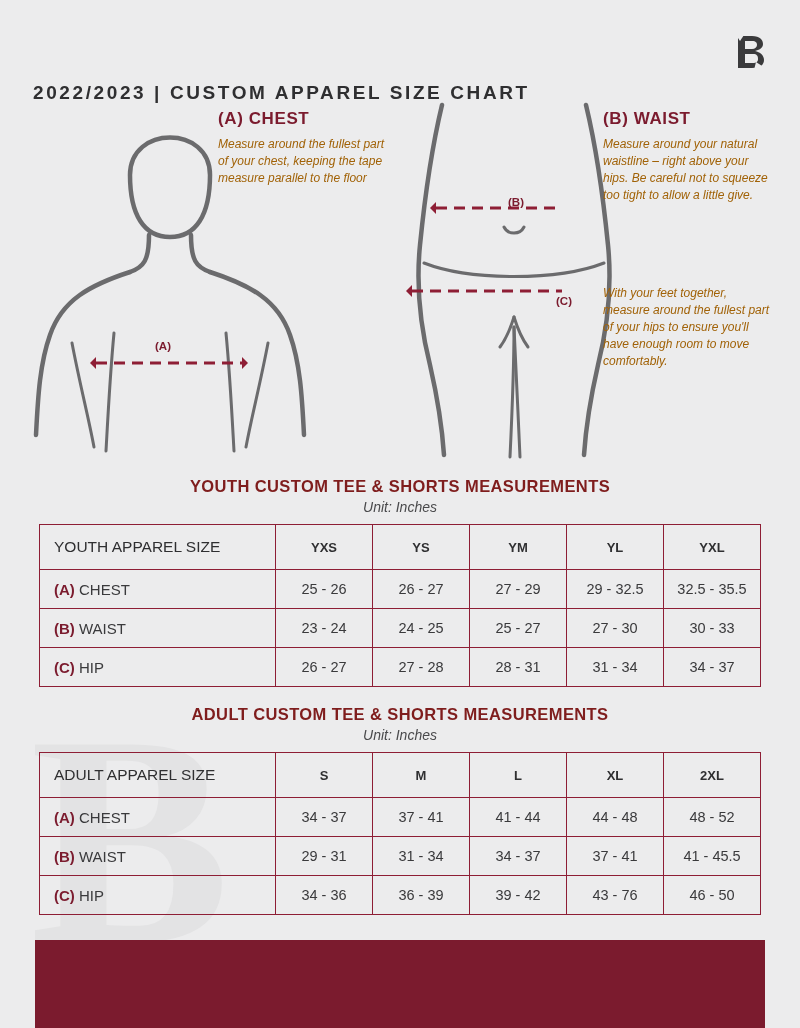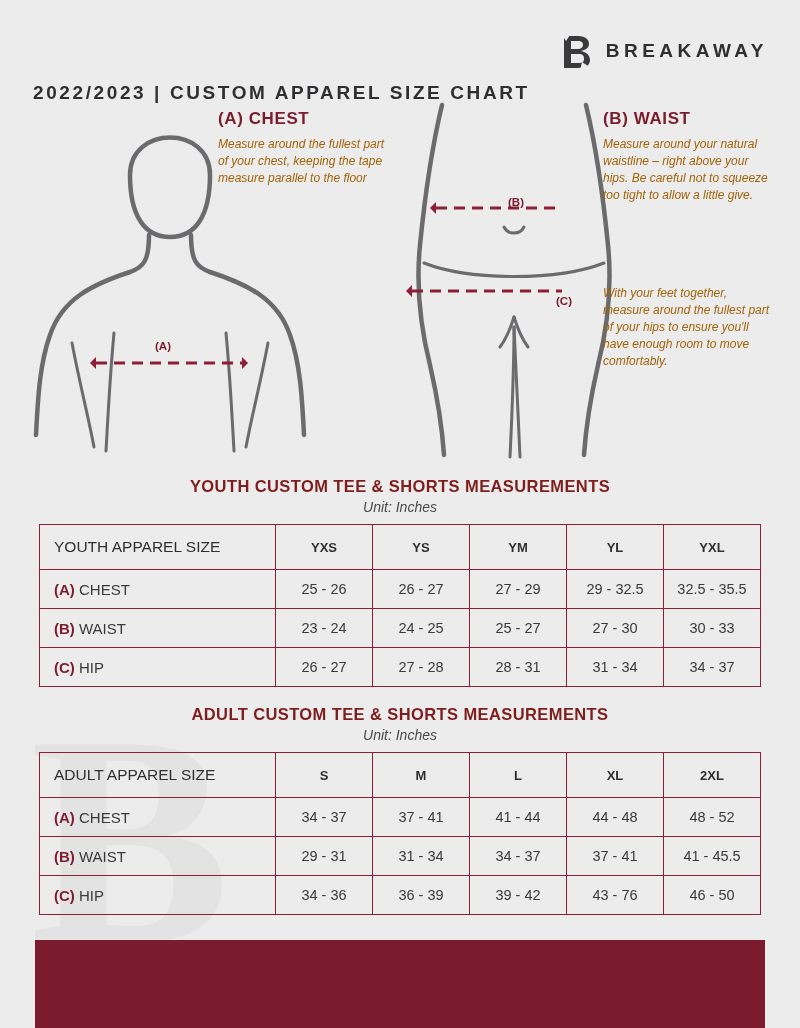--- a/index.html
+++ b/index.html
@@ -111,21 +111,20 @@
     <div class="brand">
       <span class="brand-mark">
         <svg width="34" height="38" viewBox="0 0 34 38">
           <path d="M4 4 L18 4 C26 4 29 8 29 12 C29 16 25 18 21 19 C26 20 30 23 30 28 C30 33 26 36 18 36 L4 36 Z" fill="#3a3a3c"></path>
           <path d="M11 9 L18 9 C22 9 23 11 23 13 C23 15 21 17 18 17 L11 17 Z" fill="#ececed"></path>
           <path d="M11 22 L19 22 C23 22 24 24 24 27 C24 30 22 31 19 31 L11 31 Z" fill="#ececed"></path>
           <path d="M0 0 L12 0 L6 9 Z" fill="#ececed"></path>
           <path d="M22 30 L34 38 L20 38 Z" fill="#ececed"></path>
         </svg>
       </span>
-      <span class="brand-name">BREAKAWAY</span>
     </div>
   </div>
 
   <div class="figures">
 
     <svg width="380" height="370" viewBox="0 0 380 370" style="position:absolute;left:10px;top:0;">
       <g fill="none" stroke="#6b6b6d" stroke-width="4.5" stroke-linecap="round">
 
         <path d="M120 80 C120 30 200 30 200 80 C200 120 186 142 160 142 C134 142 120 120 120 80 Z"></path>
 

